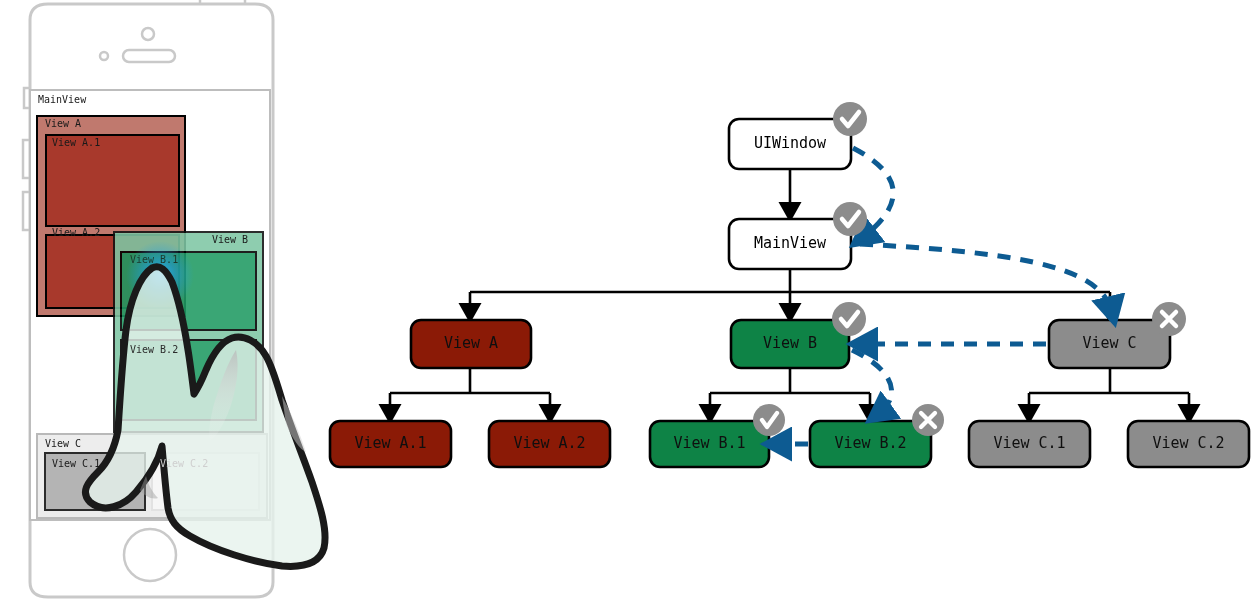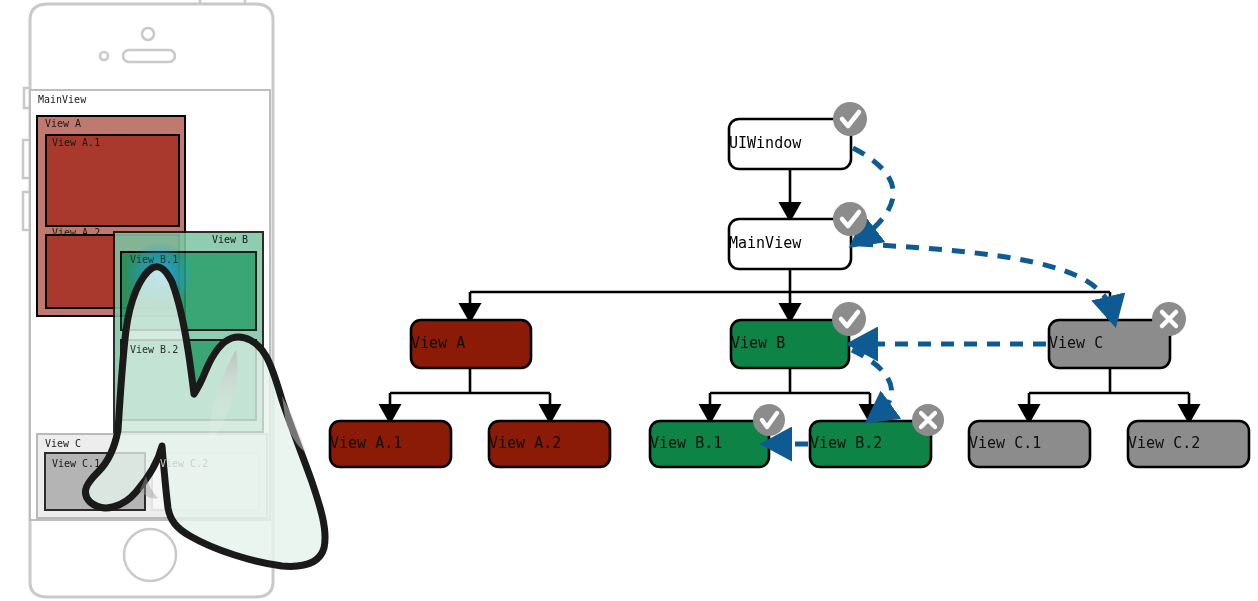--- a/index.html
+++ b/index.html
@@ -37,20 +37,21 @@
   .phone-label.bright-b1 { color: #1c3a2c; }
   .phone-label.bright-b2 { color: #2b2b2b; }
 
   
   .node-text {
     position: absolute;
     font-family: "DejaVu Sans Mono", "Liberation Mono", monospace;
     font-size: 15px;
     color: #000000;
     white-space: nowrap;
+    text-align: center;
     line-height: 1;
     pointer-events: none;
   }
   .node-text.light { color: #0f0f0f; }
 </style>
 </head>
 <body>
 
 <div id="stage">
 

